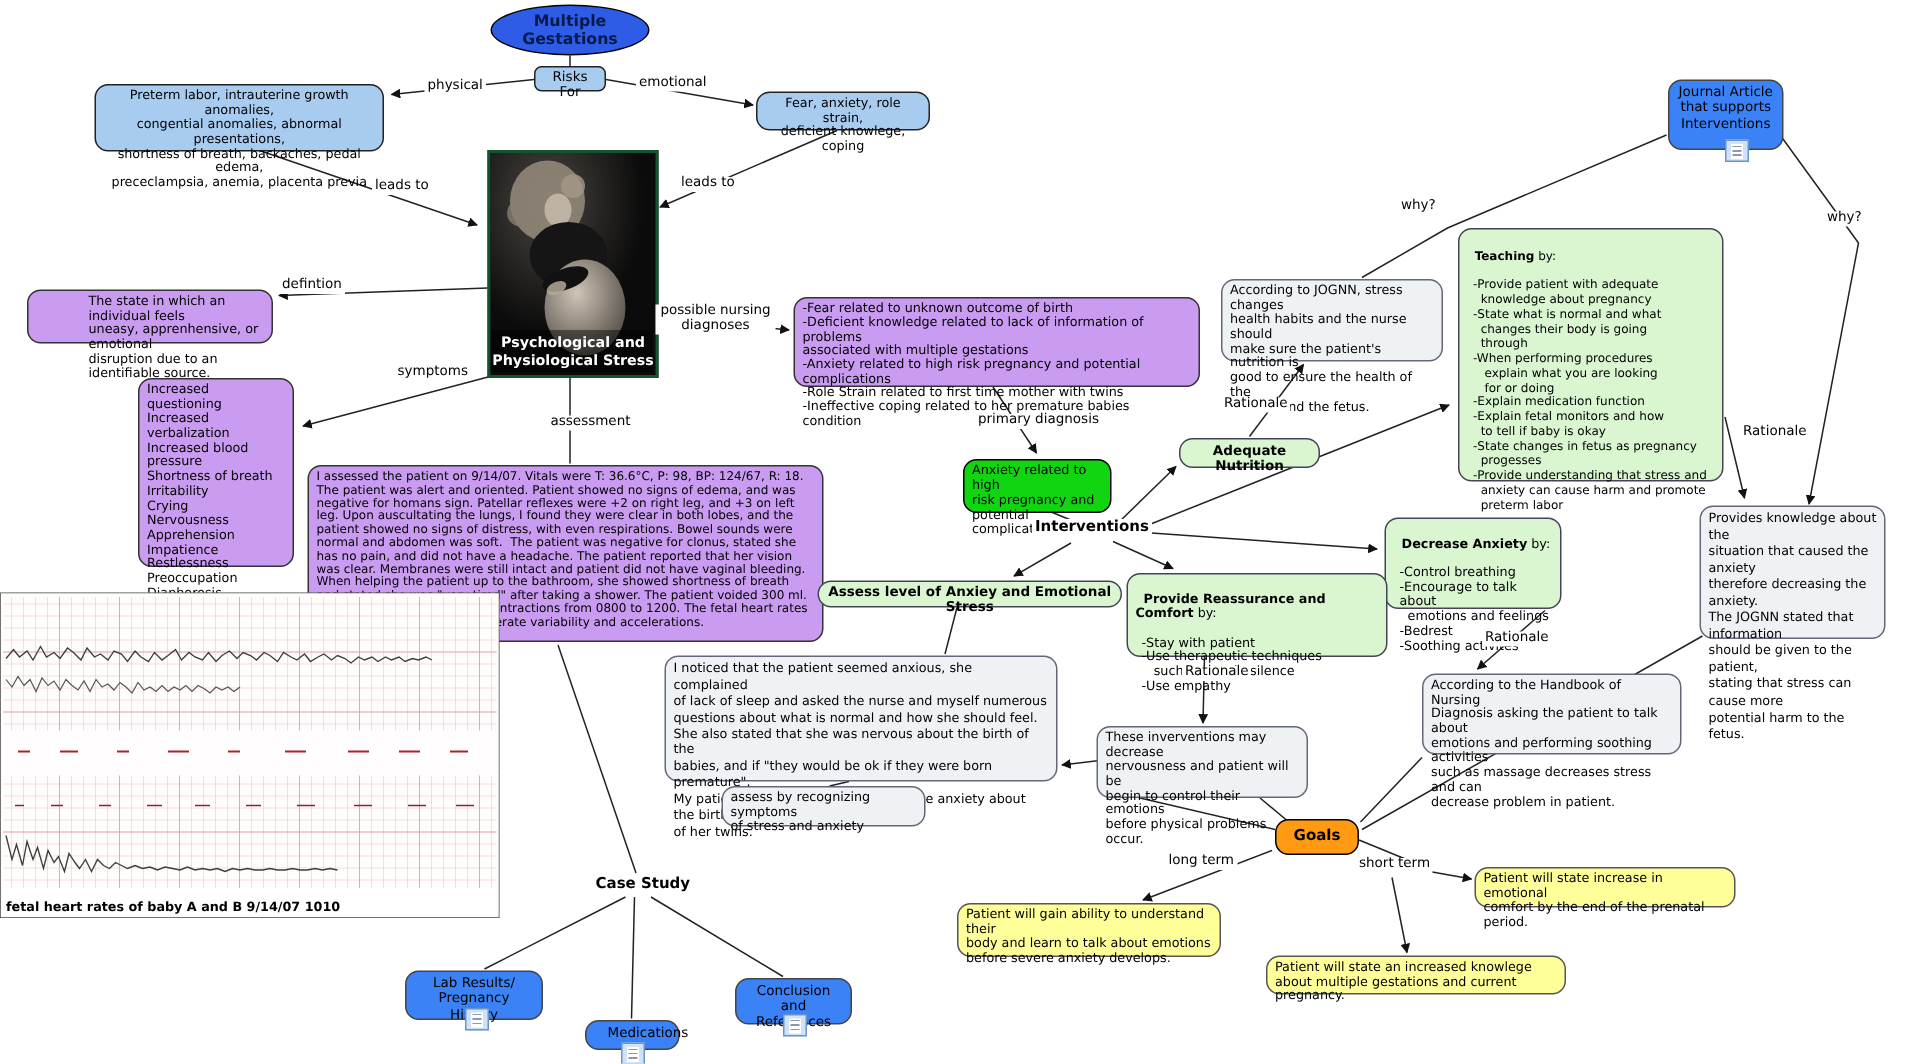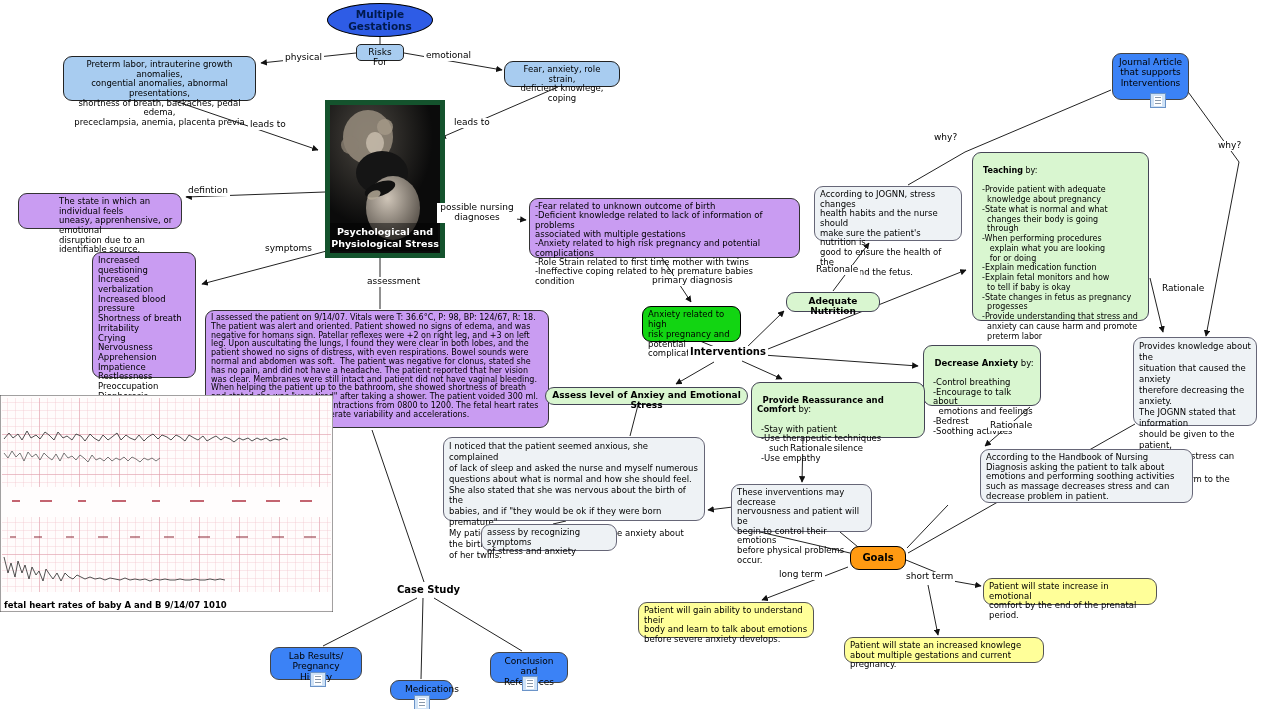--- a/index.html
+++ b/index.html
@@ -23,21 +23,21 @@
   .pink{background:#3b82f6;border-color:#444;}
   .ellipse{border-radius:50%;background:#2e5ce6;border:1.5px solid #000;
            font-weight:bold;font-size:10.5px;color:#001a4d;display:flex;align-items:center;justify-content:center;}
   .elabel{position:absolute;font-size:9px;background:#fff;padding:0 2px;z-index:3;white-space:pre-line;line-height:1.1;}
   .flabel{position:absolute;font-size:10px;font-weight:bold;background:#fff;padding:0 2px;z-index:3;}
   .body{white-space:pre-wrap;padding-left:4px;}
   .doc-icon{position:absolute;left:50%;bottom:-7px;transform:translateX(-50%);
             width:14px;height:13px;border:1px solid #6a93c8;background-color:#cfe2f6;
             background-image:repeating-linear-gradient(#8a99aa 0 1px,rgba(0,0,0,0) 1px 3px),linear-gradient(#fff,#fff);
             background-size:6px 7px,8px 10px;background-position:4px 3px,3px 2px;background-repeat:no-repeat;z-index:4;}
-  .photo{position:absolute;left:325px;top:100px;width:110px;height:148px;background:#0b0b0b;z-index:2;border:5px solid #14532d;}
+  .photo{position:absolute;left:325px;top:100px;width:110px;height:148px;background:#0b0b0b;z-index:2;border:2px solid #14532d;}
   .photo .cap{position:absolute;left:0;right:0;bottom:4px;text-align:center;color:#fff;
               font-weight:bold;font-size:9.5px;line-height:1.2;white-space:pre-line;z-index:3;}
   .strip{position:absolute;left:0px;top:395px;width:333px;height:217px;z-index:2;}
   .strip-label{position:absolute;left:4px;top:600px;font-size:8.5px;font-weight:bold;z-index:3;}
 </style>
 </head>
 <body>
 
 <svg id="edges" width="1280" height="709">
   <defs>
@@ -203,21 +203,21 @@
 
 <div class="n lgreen fs9 b" style="left:545px;top:387px;width:203px;height:18px;padding:2px 2px;">Assess level of Anxiey and Emotional Stress</div>
 
 <div class="n info fs85 tl" style="left:1133px;top:337px;width:124px;height:89px;line-height:1.3;">Provides knowledge about the
 situation that caused the anxiety
 therefore decreasing the anxiety.
 The JOGNN stated that information
 should be given to the patient,
 stating that stress can cause more
 potential harm to the fetus.</div>
-<div class="n info fs85 tl" style="left:948px;top:449px;width:213px;height:54px;margin-left:32px;">According to the Handbook of Nursing
+<div class="n info fs85 tl" style="left:948px;top:449px;width:173px;height:54px;">According to the Handbook of Nursing
 Diagnosis asking the patient to talk about
 emotions and performing soothing activities
 such as massage decreases stress and can
 decrease problem in patient.</div>
 <div class="n info fs85 tl" style="left:443px;top:437px;width:262px;height:84px;line-height:1.28;">I noticed that the patient seemed anxious, she complained
 of lack of sleep and asked the nurse and myself numerous
 questions about what is normal and how she should feel.
 She also stated that she was nervous about the birth of the
 babies, and if "they would be ok if they were born premature".
 My patient would have mild to moderate anxiety about the birth

